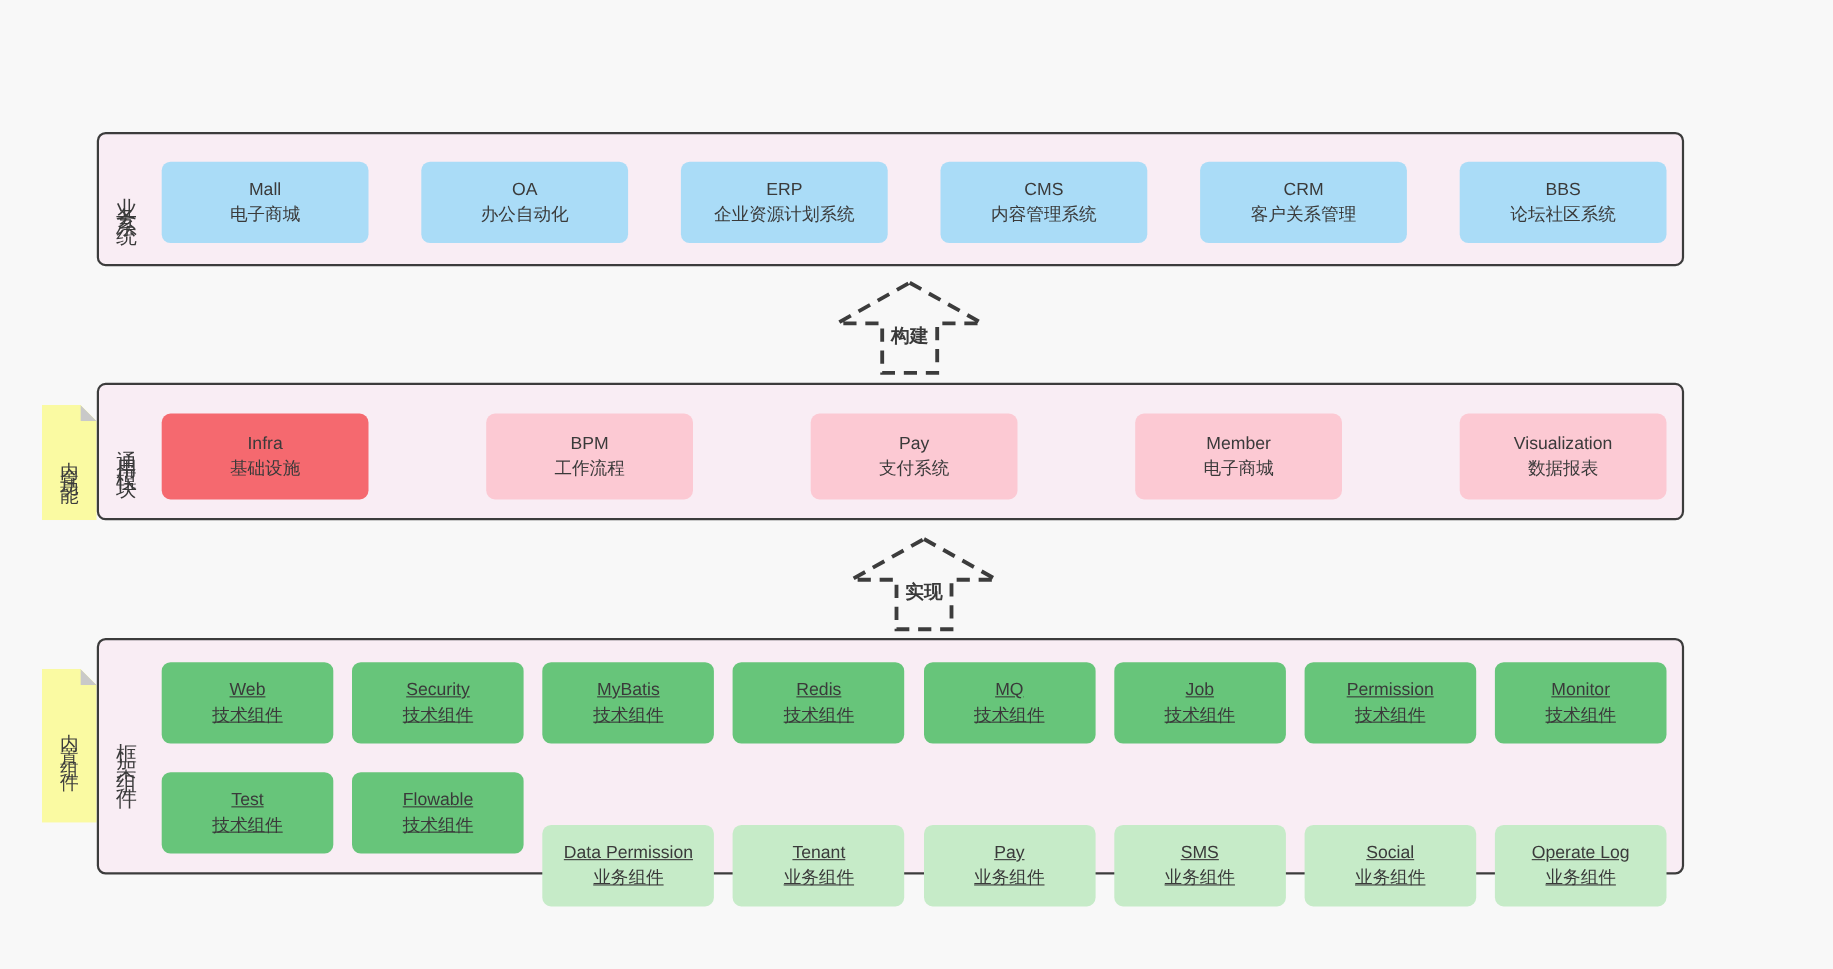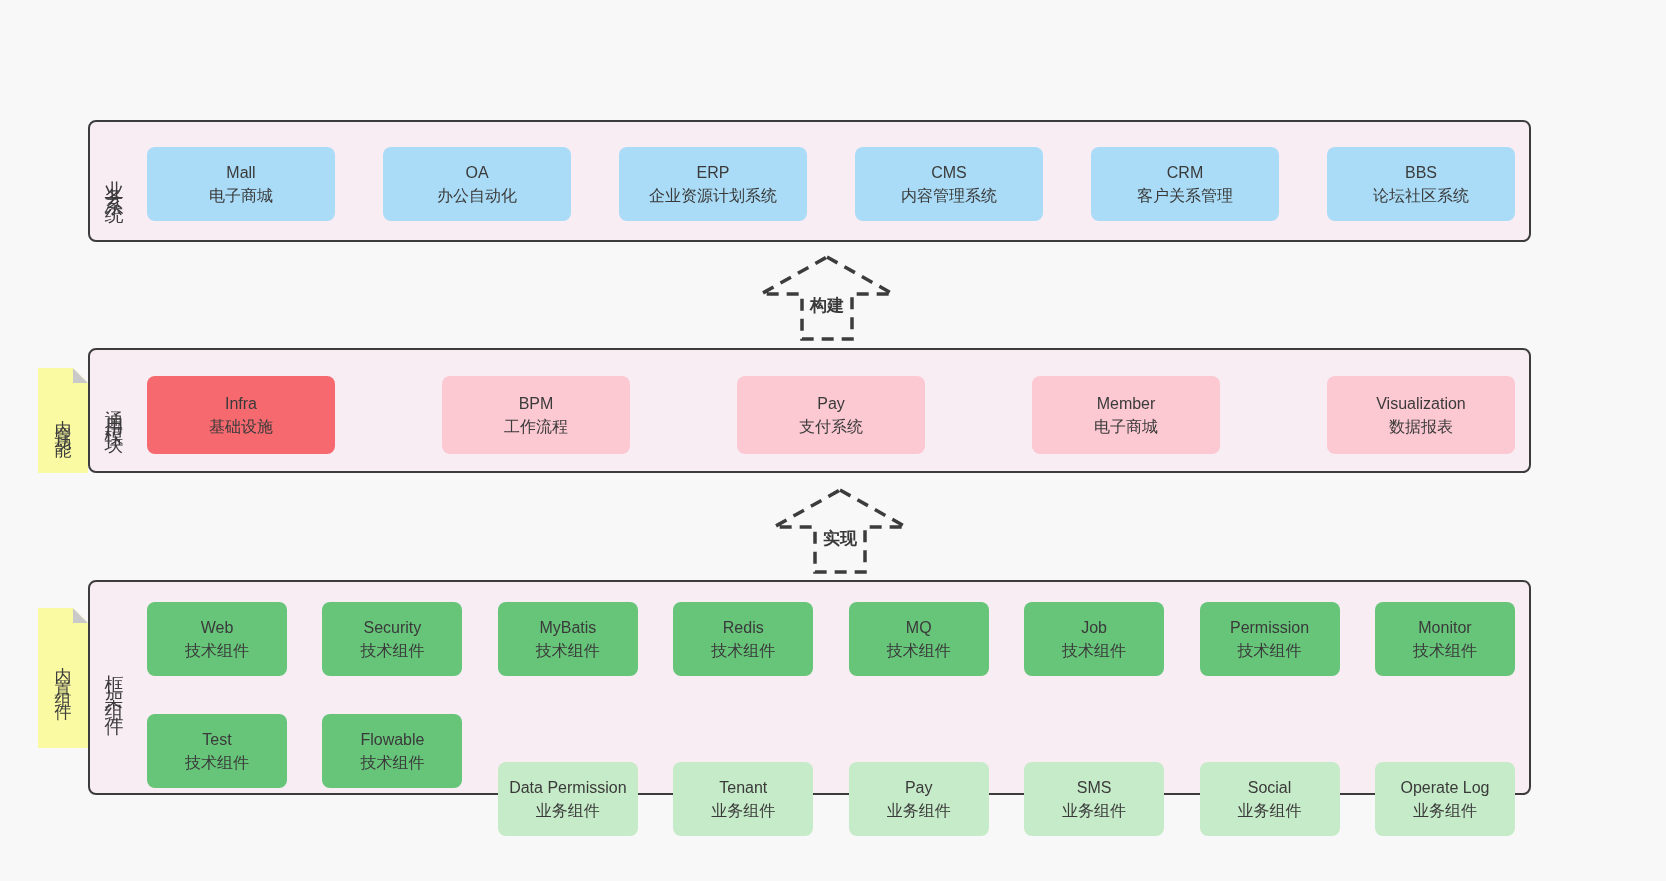--- a/index.html
+++ b/index.html
@@ -30,21 +30,21 @@
   }
   .row{
     position:absolute; left:57px; right:14px;
     display:flex; justify-content:space-between;
   }
   .box{
     display:flex; flex-direction:column; justify-content:center; align-items:center;
     text-align:center; border-radius:8px; color:var(--text);
     font-size:16px; line-height:23px;
   }
-  .w-lg{width:188px;} .w-sm{width:140px;}
+  .w-lg{width:188px;} .w-sm{width:156px;text-decoration:underline;}
   .h-1{height:74px;} .h-2{height:78px;}
   .blue{background:var(--box-blue);} .red{background:var(--box-red);}
   .pink{background:var(--box-pink);margin-left:44px;} .green{background:var(--box-green);}
   .lightgreen{background:var(--box-lightgreen);margin-top:48px;}
   .box-name{padding:0 10px;}
   .note{
     position:absolute; left:38px; width:50px;
     background:var(--note-bg);
     clip-path:polygon(0 0, calc(100% - 15px) 0, 100% 15px, 100% 100%, 0 100%);
   }
@@ -178,21 +178,21 @@
     </div>
     <div class="box green w-sm h-1">
       <div class="box-name">Permission</div>
       <div class="box-desc">技术组件</div>
     </div>
     <div class="box green w-sm h-1">
       <div class="box-name">Monitor</div>
       <div class="box-desc">技术组件</div>
     </div>
   </div>
-  <div class="row" style="top:132px;">
+  <div class="row" style="top:120px;">
     <div class="box green w-sm h-1">
       <div class="box-name">Test</div>
       <div class="box-desc">技术组件</div>
     </div>
     <div class="box green w-sm h-1">
       <div class="box-name">Flowable</div>
       <div class="box-desc">技术组件</div>
     </div>
     <div class="box lightgreen w-sm h-1">
       <div class="box-name">Data Permission</div>

